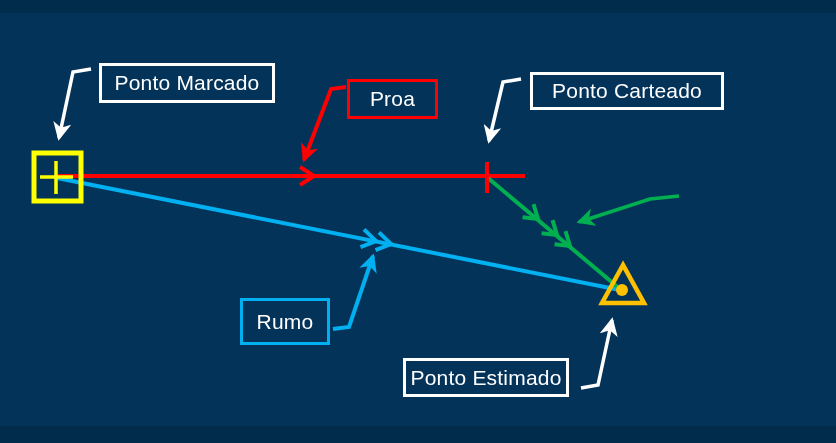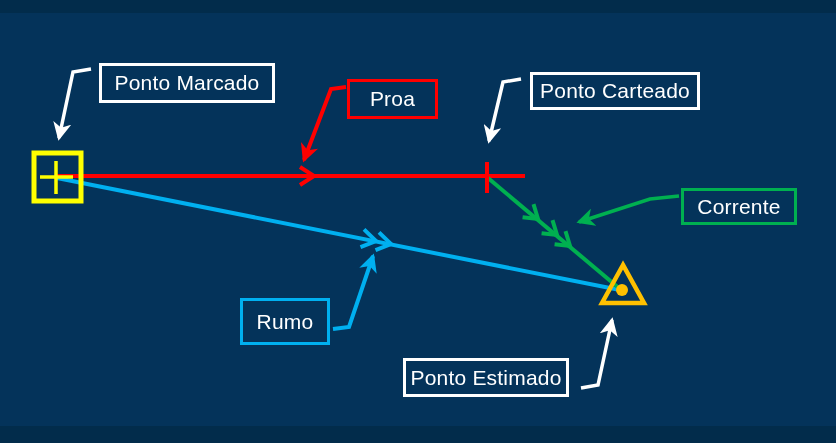--- a/index.html
+++ b/index.html
@@ -104,21 +104,20 @@
     <path d="M521,79 L503,82 L489,141" class="s-white nofill" stroke-width="3.5" marker-end="url(#mw)"></path>
     <path d="M679,196 L650,199 L579,222" class="s-green nofill" stroke-width="3.5" marker-end="url(#mg)"></path>
     <path d="M333,329 L349,327 L373,256" class="s-cyan nofill" stroke-width="4" marker-end="url(#mc)"></path>
     <path d="M581,388 L598,385 L612,320" class="s-white nofill" stroke-width="3.5" marker-end="url(#mw)"></path>
   </svg>
 
   <div class="label b-red" style="left:347px;top:79px;width:91px;height:40px;">Proa</div>
 
   <div class="label" style="left:99px;top:63px;width:176px;height:40px;">Ponto Marcado</div>
 
-  <div class="label" style="left:530px;top:72px;width:170px;height:38px;">Ponto Carteado</div>
+  <div class="label" style="left:530px;top:72px;width:194px;height:38px;">Ponto Carteado</div>
 
-  <div class="label b-green" style="left:681px;top:188px;width:116px;height:37px;">Corrente</div>
 
   <div class="label b-cyan" style="left:240px;top:298px;width:90px;height:47px;">Rumo</div>
 
   <div class="label" style="left:403px;top:358px;width:166px;height:39px;">Ponto Estimado</div>
 
 </div>
 
 </body></html>

